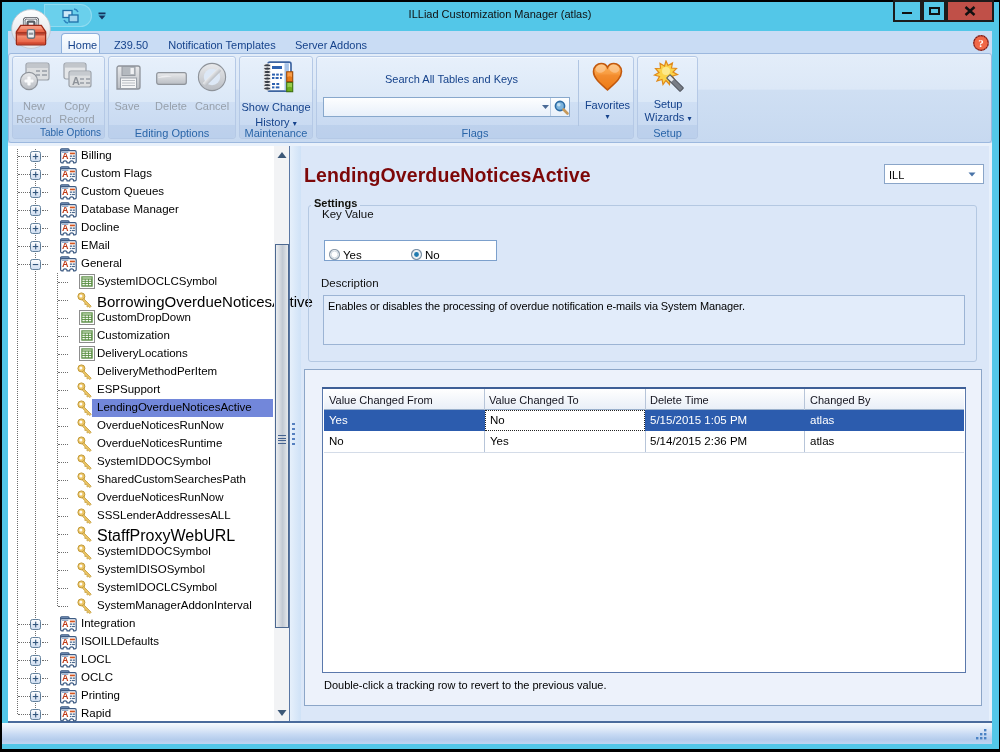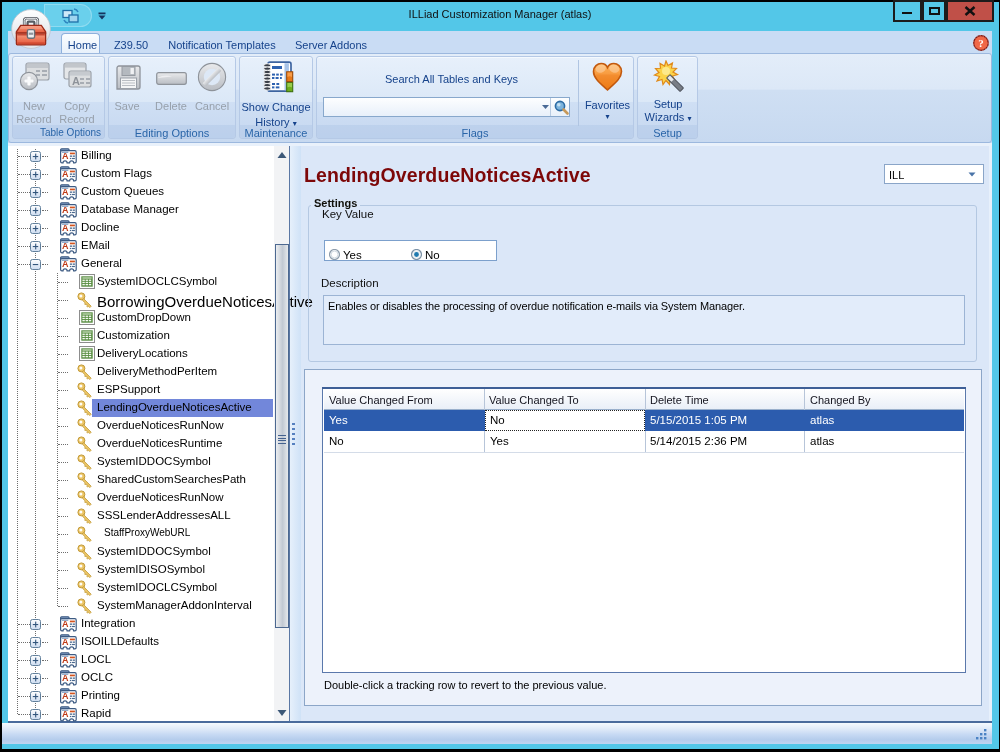--- a/index.html
+++ b/index.html
@@ -445,21 +445,21 @@
 <div class="a nw" style="left:97px;top:491px;font-size:11.5px;color:#000">OverdueNoticesRunNow</div>
 <div class="a" style="left:58px;top:516px;width:10px;border-top:1px dotted #6e6e6e"></div>
 <svg class="a" style="left:77px;top:508px" width="16" height="16">
     <use href="#iKey"></use>
   </svg>
 <div class="a nw" style="left:97px;top:509px;font-size:11.5px;color:#000">SSSLenderAddressesALL</div>
 <div class="a" style="left:58px;top:534px;width:10px;border-top:1px dotted #6e6e6e"></div>
 <svg class="a" style="left:77px;top:526px" width="16" height="16">
     <use href="#iKey"></use>
   </svg>
-<div class="a nw" style="left:104px;top:527px;font-size:10px;color:#000">StaffProxyWebURL</div>
+<div class="a nw" style="left:97px;top:527px;font-size:16px;color:#000">StaffProxyWebURL</div>
 <div class="a" style="left:58px;top:552px;width:10px;border-top:1px dotted #6e6e6e"></div>
 <svg class="a" style="left:77px;top:544px" width="16" height="16">
     <use href="#iKey"></use>
   </svg>
 <div class="a nw" style="left:97px;top:545px;font-size:11.5px;color:#000">SystemIDDOCSymbol</div>
 <div class="a" style="left:58px;top:570px;width:10px;border-top:1px dotted #6e6e6e"></div>
 <svg class="a" style="left:77px;top:562px" width="16" height="16">
     <use href="#iKey"></use>
   </svg>
 <div class="a nw" style="left:97px;top:563px;font-size:11.5px;color:#000">SystemIDISOSymbol</div>

